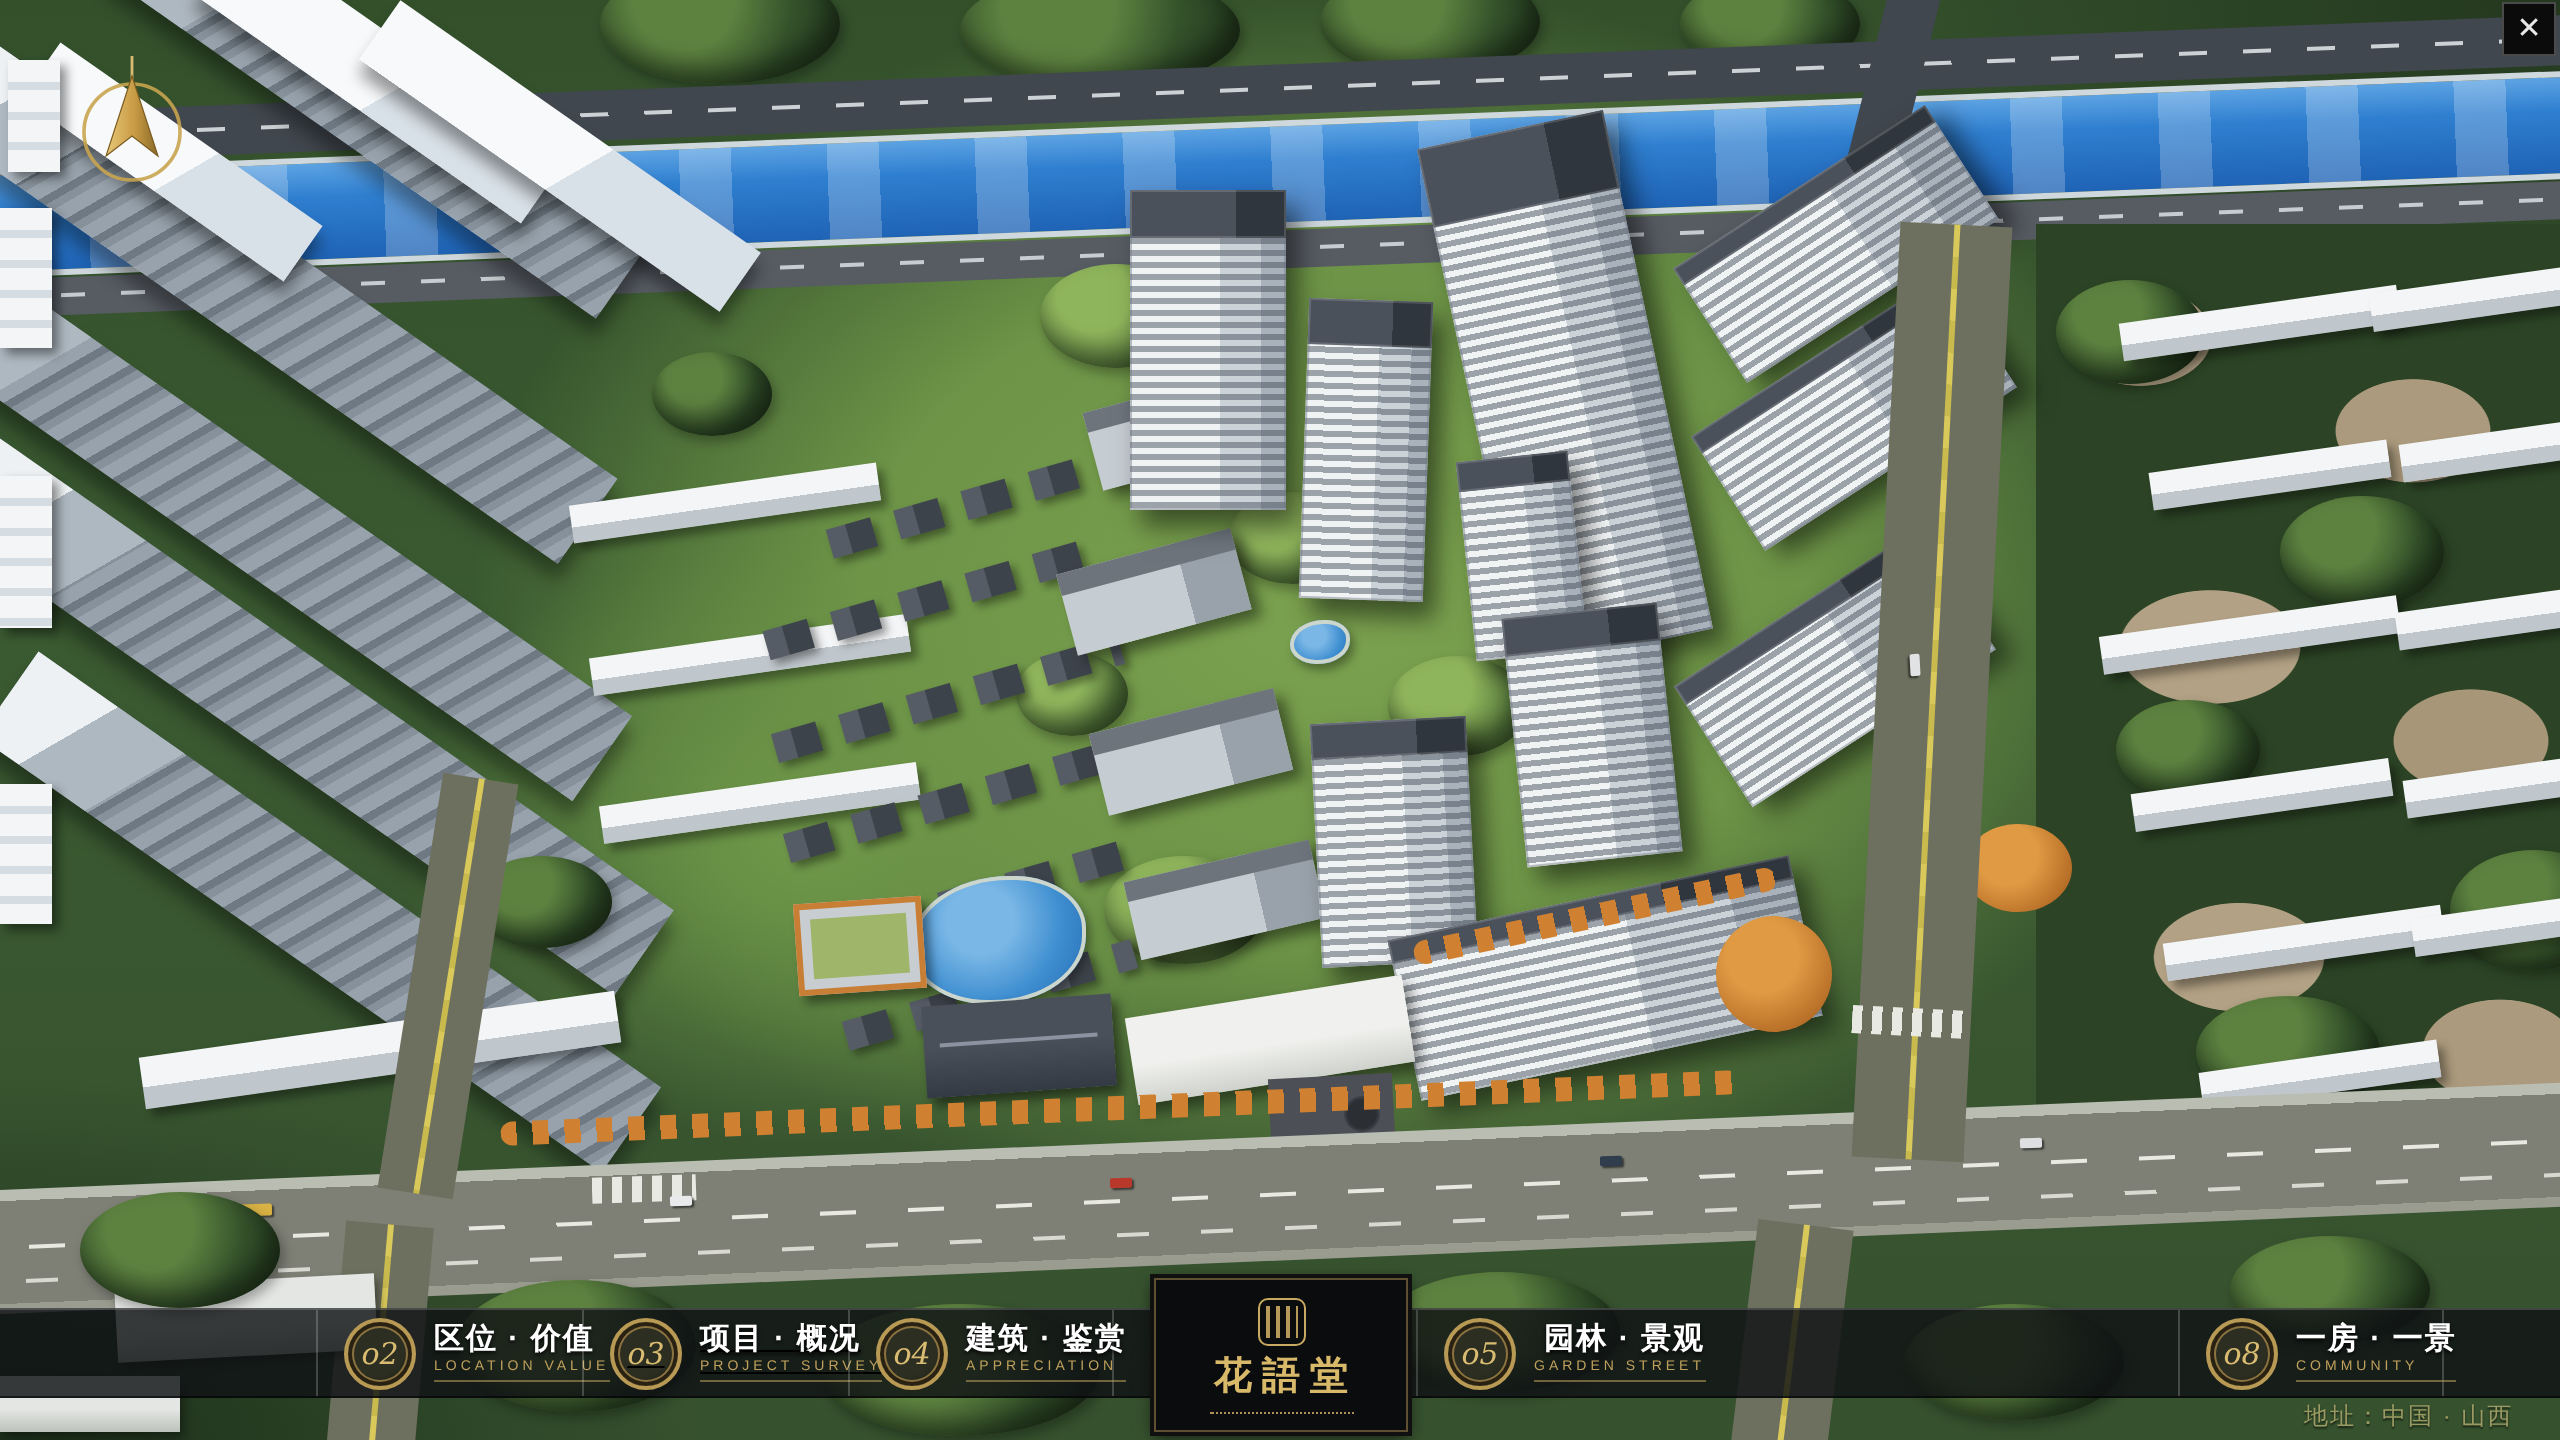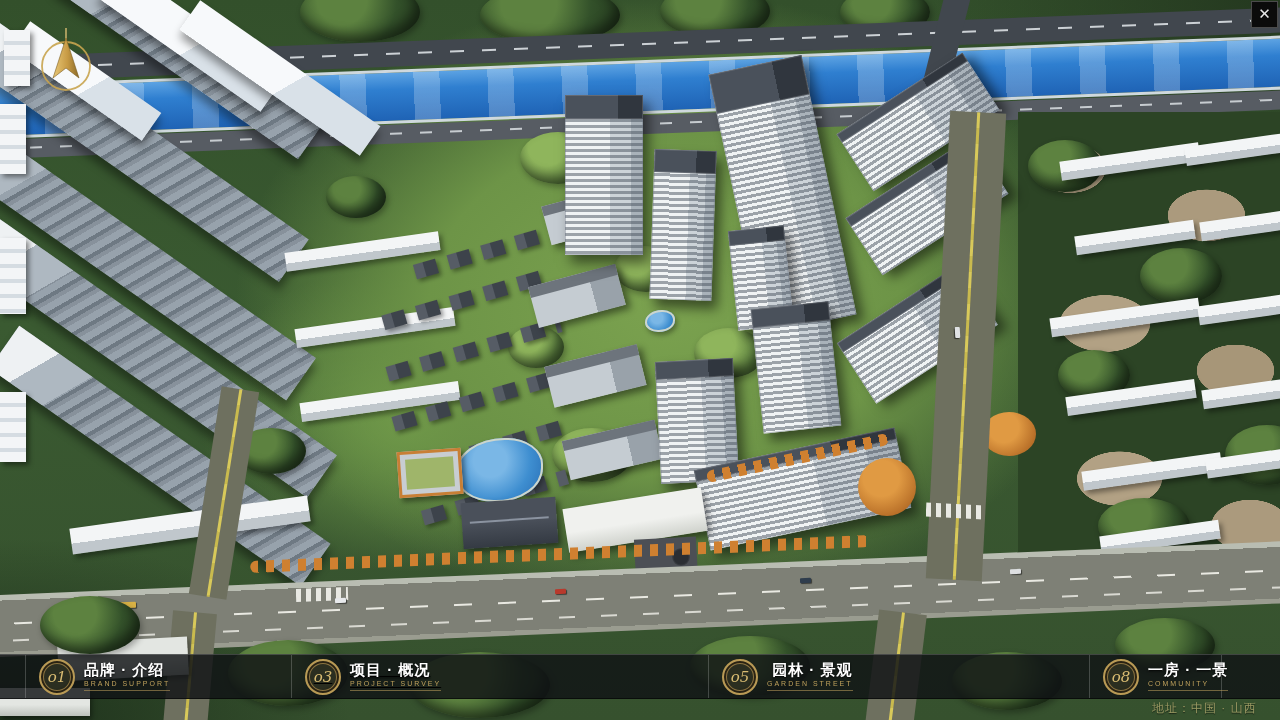--- a/index.html
+++ b/index.html
@@ -258,54 +258,68 @@
       </linearGradient>
     </defs>
     <line x1="33" y1="2" x2="33" y2="14" stroke="#d9bc72" stroke-width="1.4"></line>
     <circle cx="33" cy="40" r="24" fill="none" stroke="#c8a44f" stroke-width="1.8" opacity="0.9"></circle>
     <path d="M33 12 L46 52 L33 42 L20 52 Z" fill="url(#gld)" stroke="#7a5c20" stroke-width="0.6"></path>
   </svg>
 
   <button class="close-btn">✕</button>
 
   <div class="navbar">
-    <div class="nav-item" style="left:25px;">
-      <div class="nav-circle">
-          <span>o1</span>
-        </div>
-      <div class="nav-text">
-          <div class="nav-zh">品牌 · 介绍</div>
-      <div class="nav-en">BRAND SUPPORT</div>
+    <div class="nav-item" style="left:158px;">
+      <div class="nav-circle">
+          <span>o2</span>
+        </div>
+      <div class="nav-text">
+          <div class="nav-zh">区位 · 价值</div>
+      <div class="nav-en">LOCATION VALUE</div>
         </div>
     </div>
     <div class="nav-item" style="left:291px;text-decoration:underline;">
       <div class="nav-circle">
           <span>o3</span>
         </div>
       <div class="nav-text">
           <div class="nav-zh">项目 · 概况</div>
       <div class="nav-en">PROJECT SURVEY</div>
         </div>
     </div>
+    <div class="nav-item endcap" style="left:424px;">
+      <div class="nav-circle">
+          <span>o4</span>
+        </div>
+      <div class="nav-text">
+          <div class="nav-zh">建筑 · 鉴赏</div>
+      <div class="nav-en">APPRECIATION</div>
+        </div>
+    </div>
     <div class="nav-item" style="left:708px;text-align:right;">
       <div class="nav-circle">
           <span>o5</span>
         </div>
       <div class="nav-text">
           <div class="nav-zh">园林 · 景观</div>
       <div class="nav-en">GARDEN STREET</div>
         </div>
     </div>
     <div class="nav-item endcap" style="left:1089px;">
       <div class="nav-circle">
           <span>o8</span>
         </div>
       <div class="nav-text">
           <div class="nav-zh">一房 · 一景</div>
       <div class="nav-en">COMMUNITY</div>
         </div>
     </div>
   </div>
 
+  <div class="logo-box">
+    <div class="logo-seal"></div>
+    <div class="logo-title">花語堂</div>
+    <div class="logo-sub"></div>
+  </div>
 
   <div class="address">地址：中国 · 山西</div>
 
 </div>
 
 </body></html>

